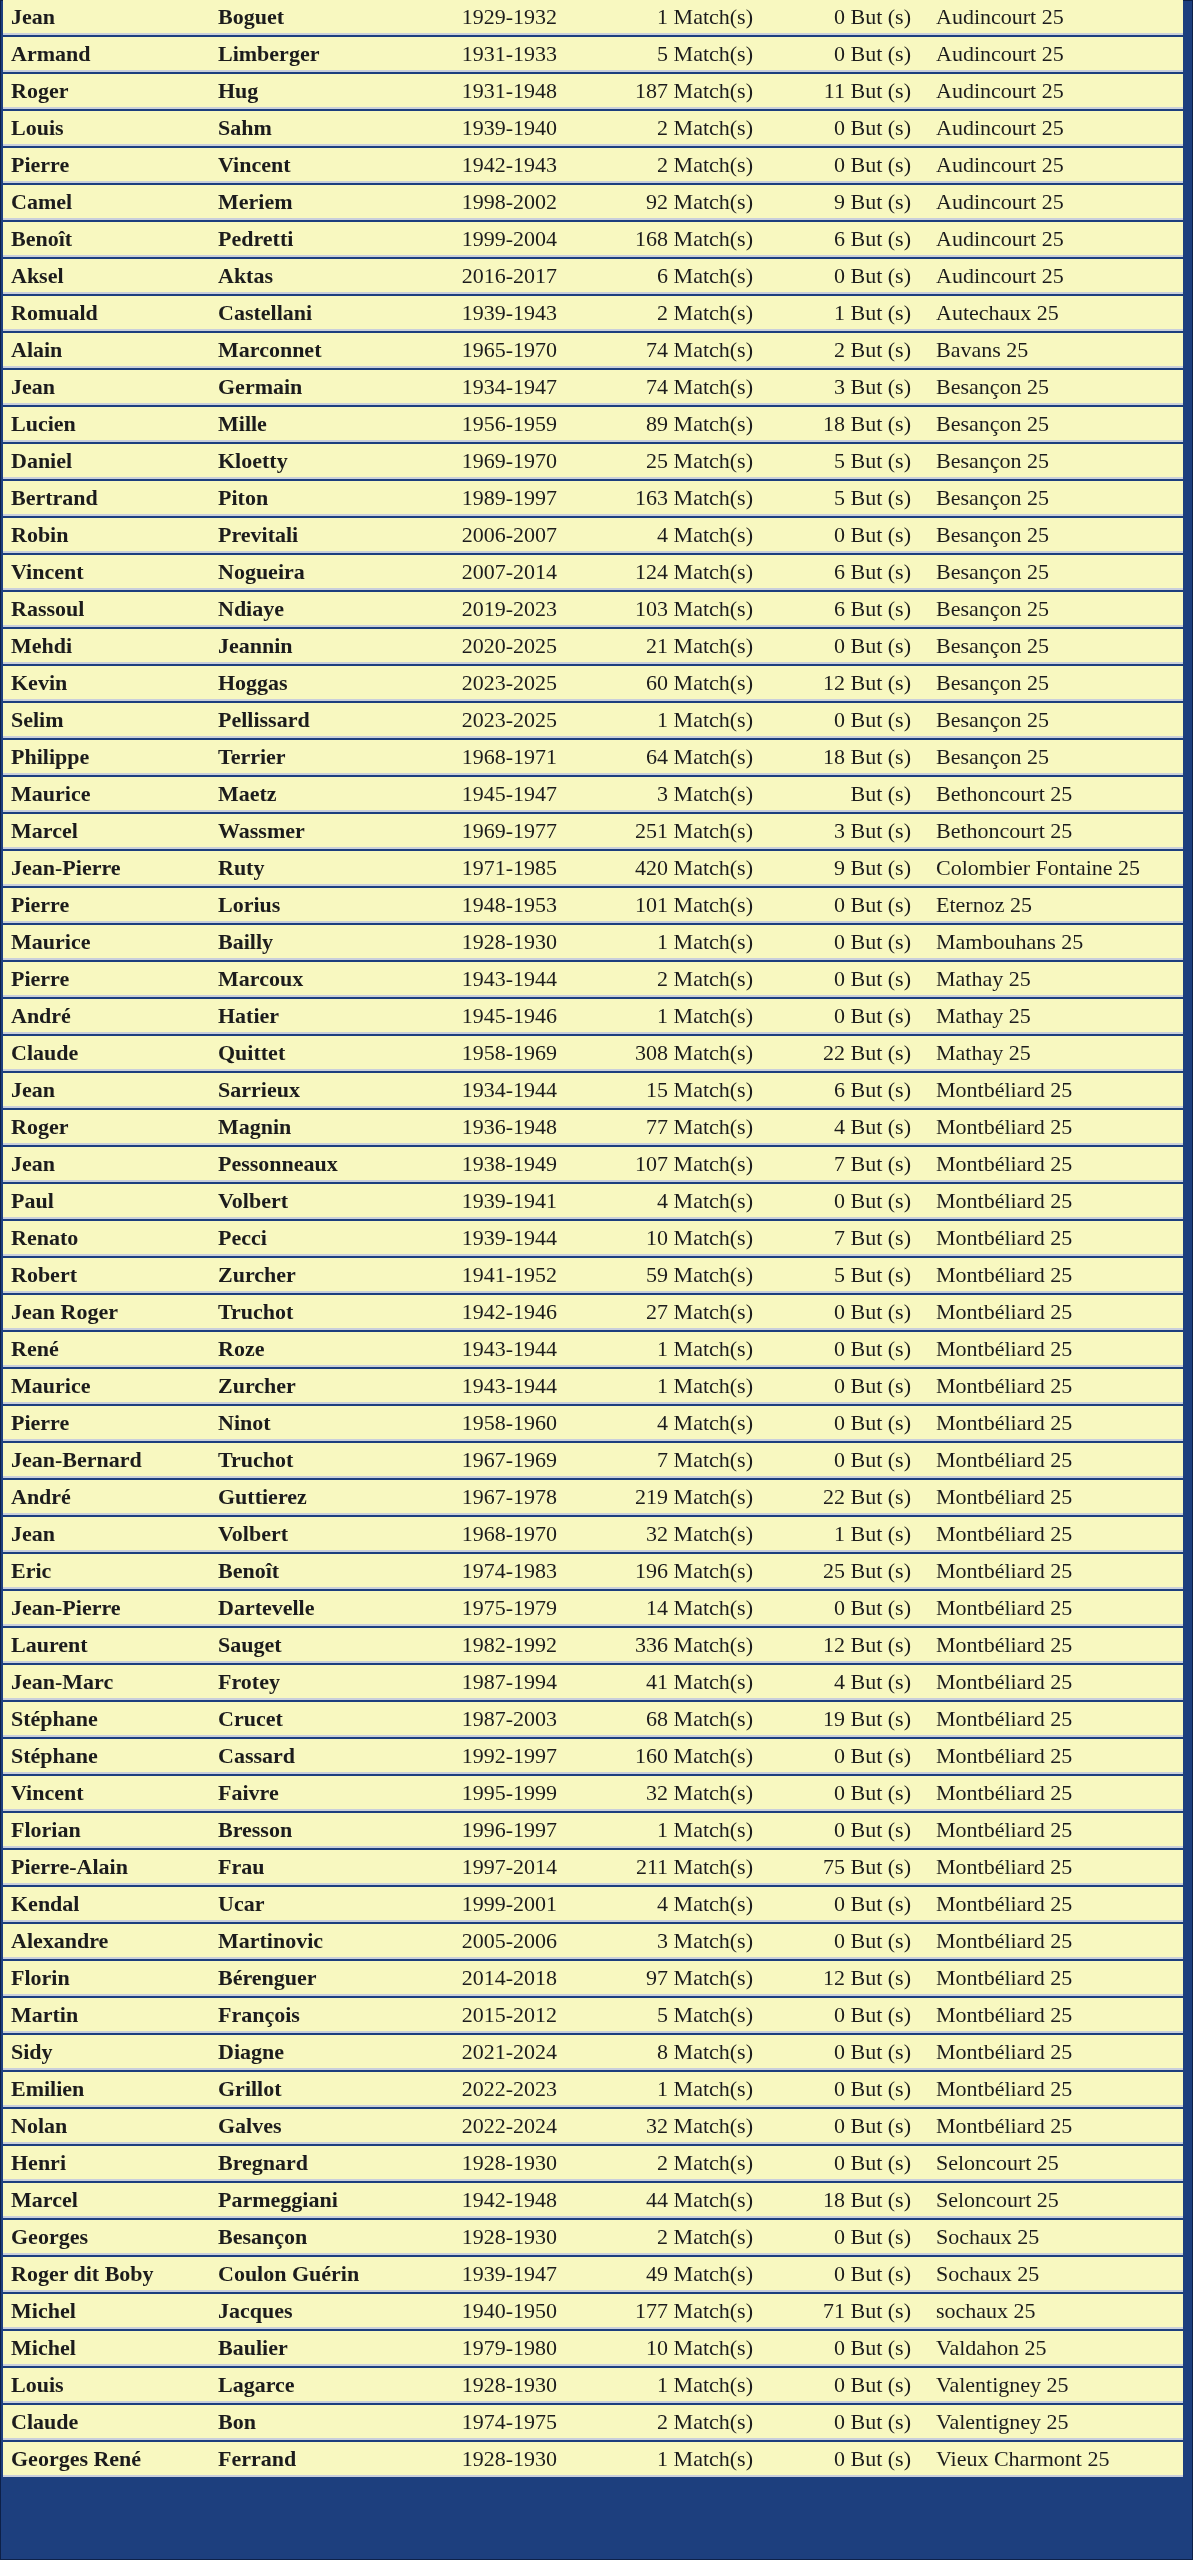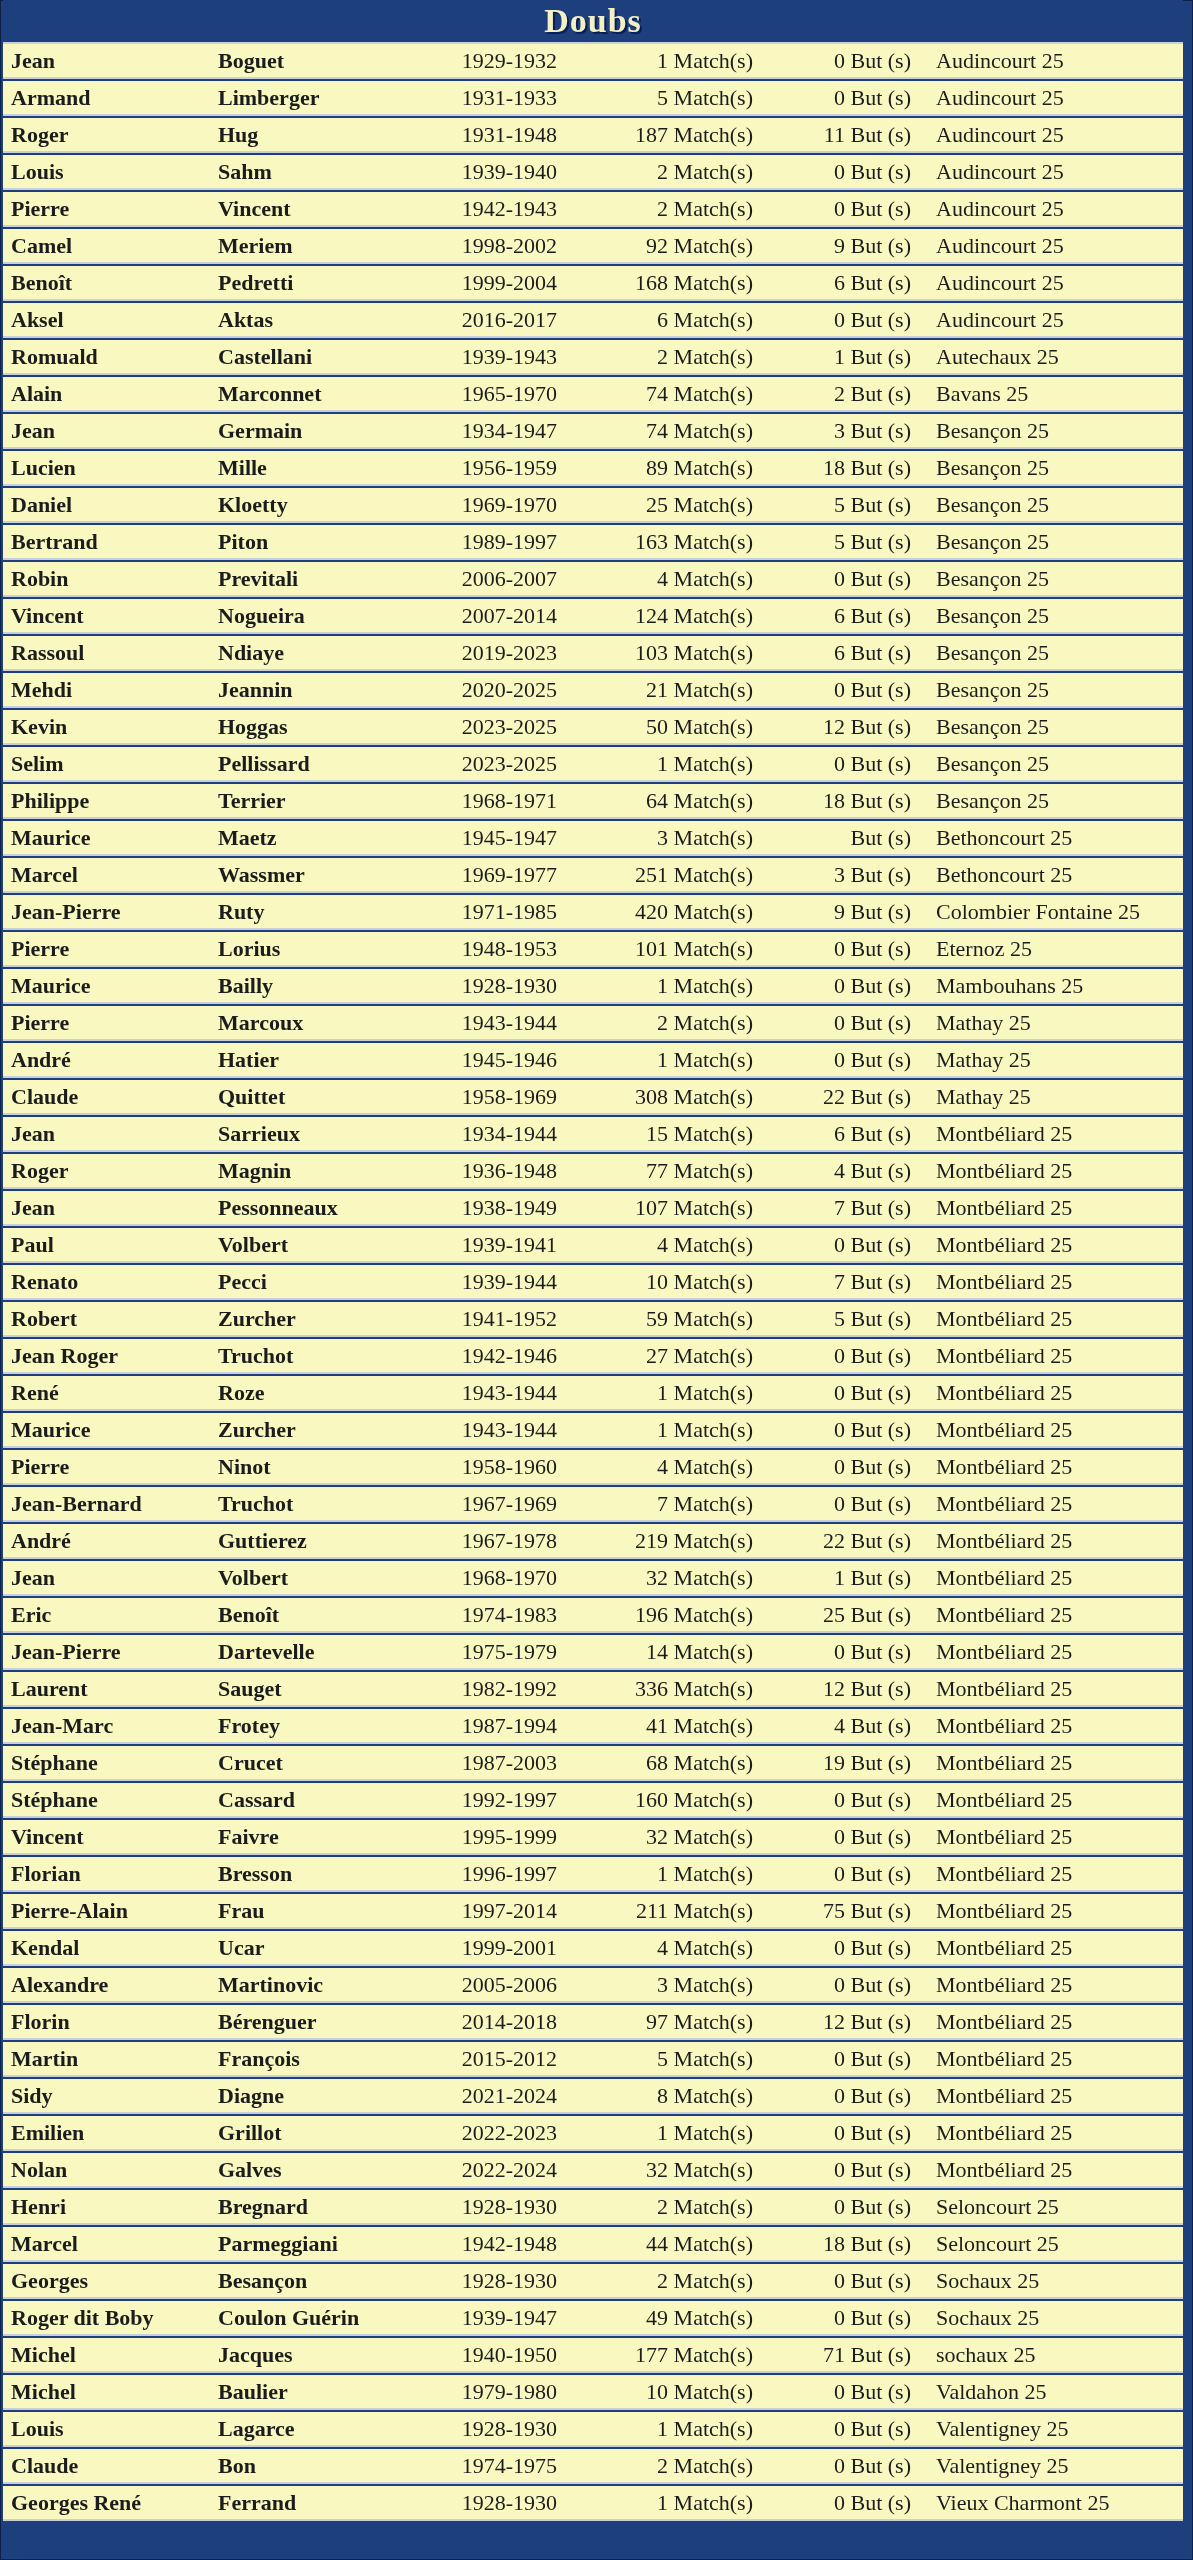--- a/index.html
+++ b/index.html
@@ -42,23 +42,20 @@
   .c2{width:233px;font-weight:bold;}
   .c3{width:106px;text-align:right;}
   .c4{width:196px;text-align:right;}
   .c5{width:158px;text-align:right;}
   .c6{flex:1;padding-left:25px;}
 </style>
 </head>
 <body>
 
 <div class="table-frame">
-  <div class="table-header">
-    <span class="title">Doubs</span>
-  </div>
   <div id="rows">
       <div class="row">
         <span class="c1">Jean</span>
         <span class="c2">Boguet</span>
         <span class="c3">1929-1932</span>
         <span class="c4">1 Match(s)</span>
         <span class="c5">0 But (s)</span>
         <span class="c6">Audincourt 25</span>
       </div>
       <div class="row">
@@ -194,21 +191,21 @@
         <span class="c2">Jeannin</span>
         <span class="c3">2020-2025</span>
         <span class="c4">21 Match(s)</span>
         <span class="c5">0 But (s)</span>
         <span class="c6">Besançon 25</span>
       </div>
       <div class="row">
         <span class="c1">Kevin</span>
         <span class="c2">Hoggas</span>
         <span class="c3">2023-2025</span>
-        <span class="c4">50 Match(s)</span>
+        <span class="c4">60 Match(s)</span>
         <span class="c5">12 But (s)</span>
         <span class="c6">Besançon 25</span>
       </div>
       <div class="row">
         <span class="c1">Selim</span>
         <span class="c2">Pellissard</span>
         <span class="c3">2023-2025</span>
         <span class="c4">1 Match(s)</span>
         <span class="c5">0 But (s)</span>
         <span class="c6">Besançon 25</span>

